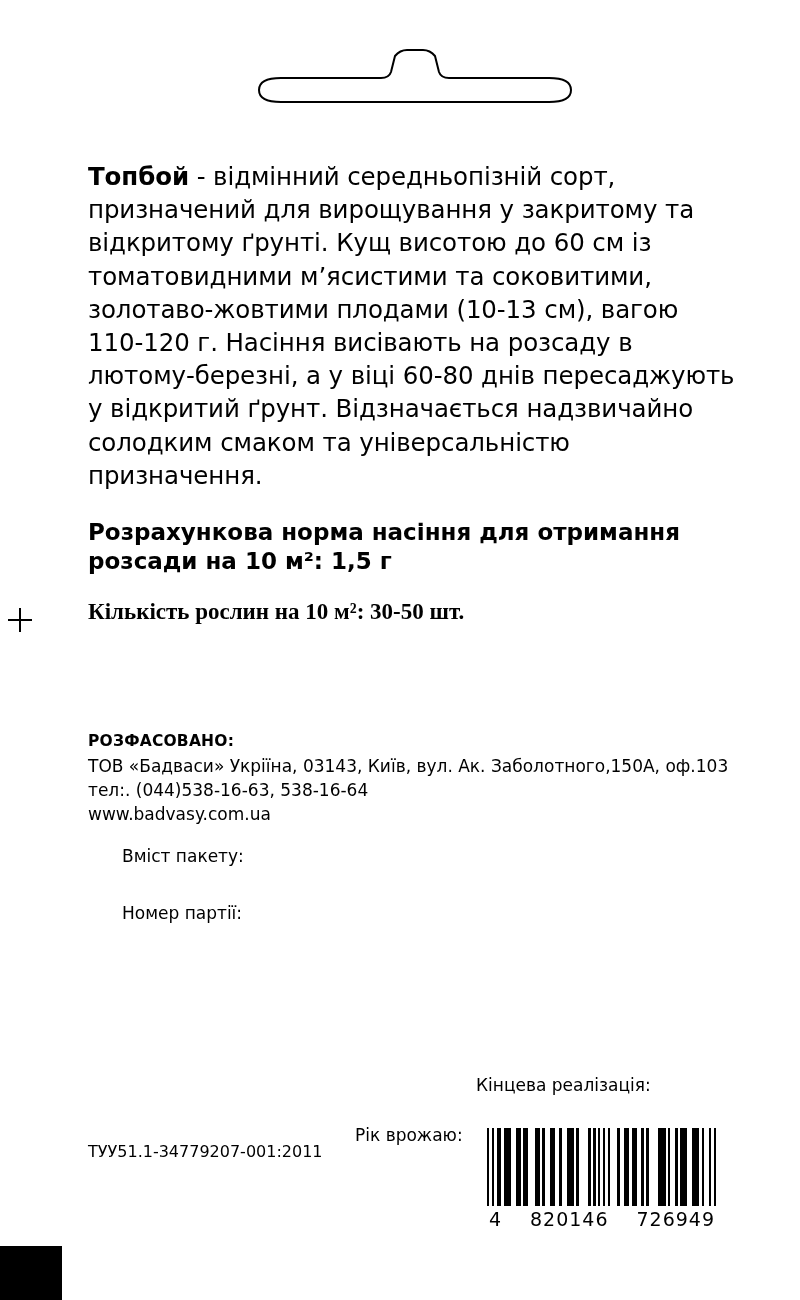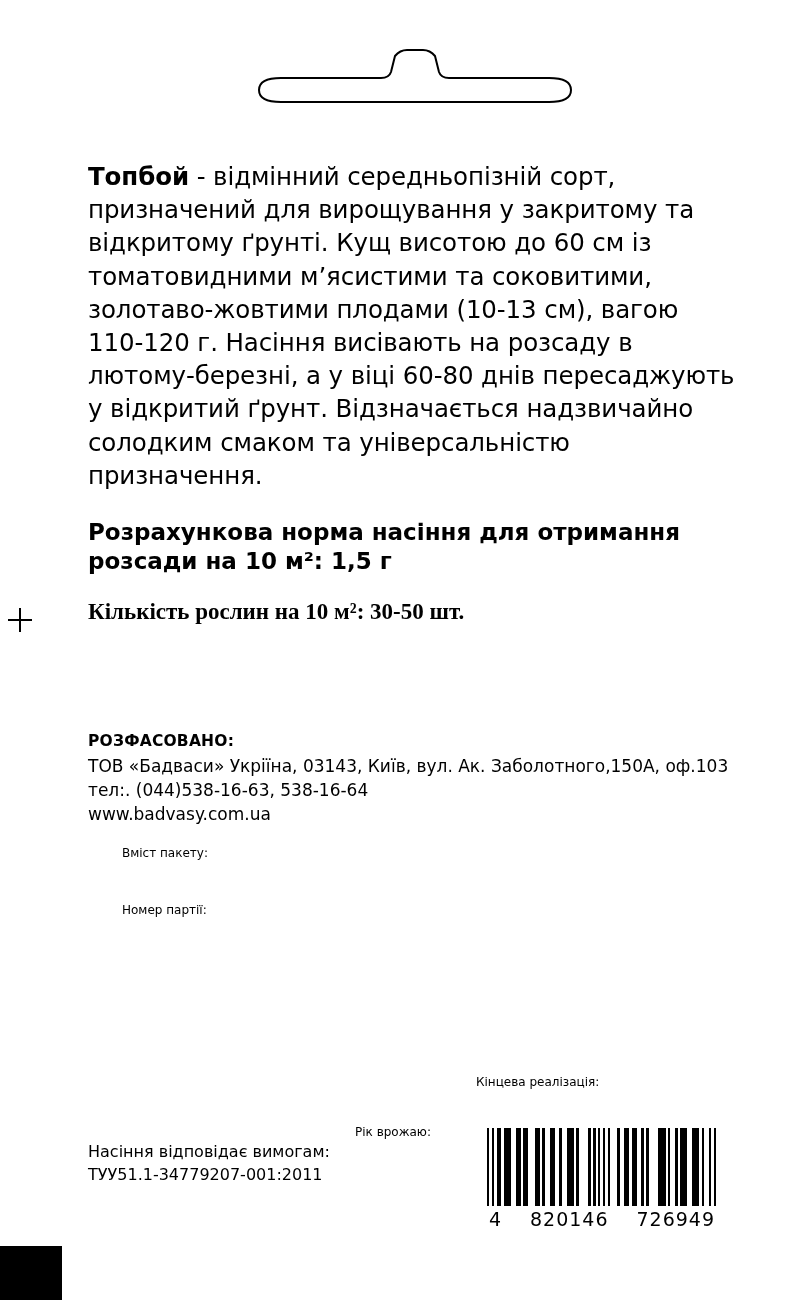--- a/index.html
+++ b/index.html
@@ -99,21 +99,21 @@
     margin-bottom: 4px;
   }
   .packer-line {
     font-size: 17px;
     line-height: 1.42;
   }
 
   
   .field {
     position: absolute;
-    font-size: 12px;
+    font-size: 17px;
   }
   .field-contents { left: 122px; top: 846px; }
   .field-batch    { left: 122px; top: 903px; }
   .field-year     { left: 355px; top: 1125px; }
   .field-final    { left: 476px; top: 1075px; }
 
   
   .standards {
     position: absolute;
     left: 88px;
@@ -176,21 +176,20 @@
   <div class="packer-line">тел:. (044)538-16-63, 538-16-64</div>
   <div class="packer-line">www.badvasy.com.ua</div>
 </div>
 
 <div class="field field-contents">Вміст пакету:</div>
 <div class="field field-batch">Номер партії:</div>
 <div class="field field-year">Рік врожаю:</div>
 <div class="field field-final">Кінцева реалізація:</div>
 
 <div class="standards">
-  <div>Насіння відповідає вимогам:</div>
   <div>ТУУ51.1-34779207-001:2011</div>
 </div>
 
 <div class="barcode-wrap">
   <div class="barcode-bars" id="barcode-bars">
       <i style="width:2.421px;background:#000"></i>
       <i style="width:2.421px;background:transparent"></i>
       <i style="width:2.421px;background:#000"></i>
       <i style="width:2.421px;background:transparent"></i>
       <i style="width:4.842px;background:#000"></i>

